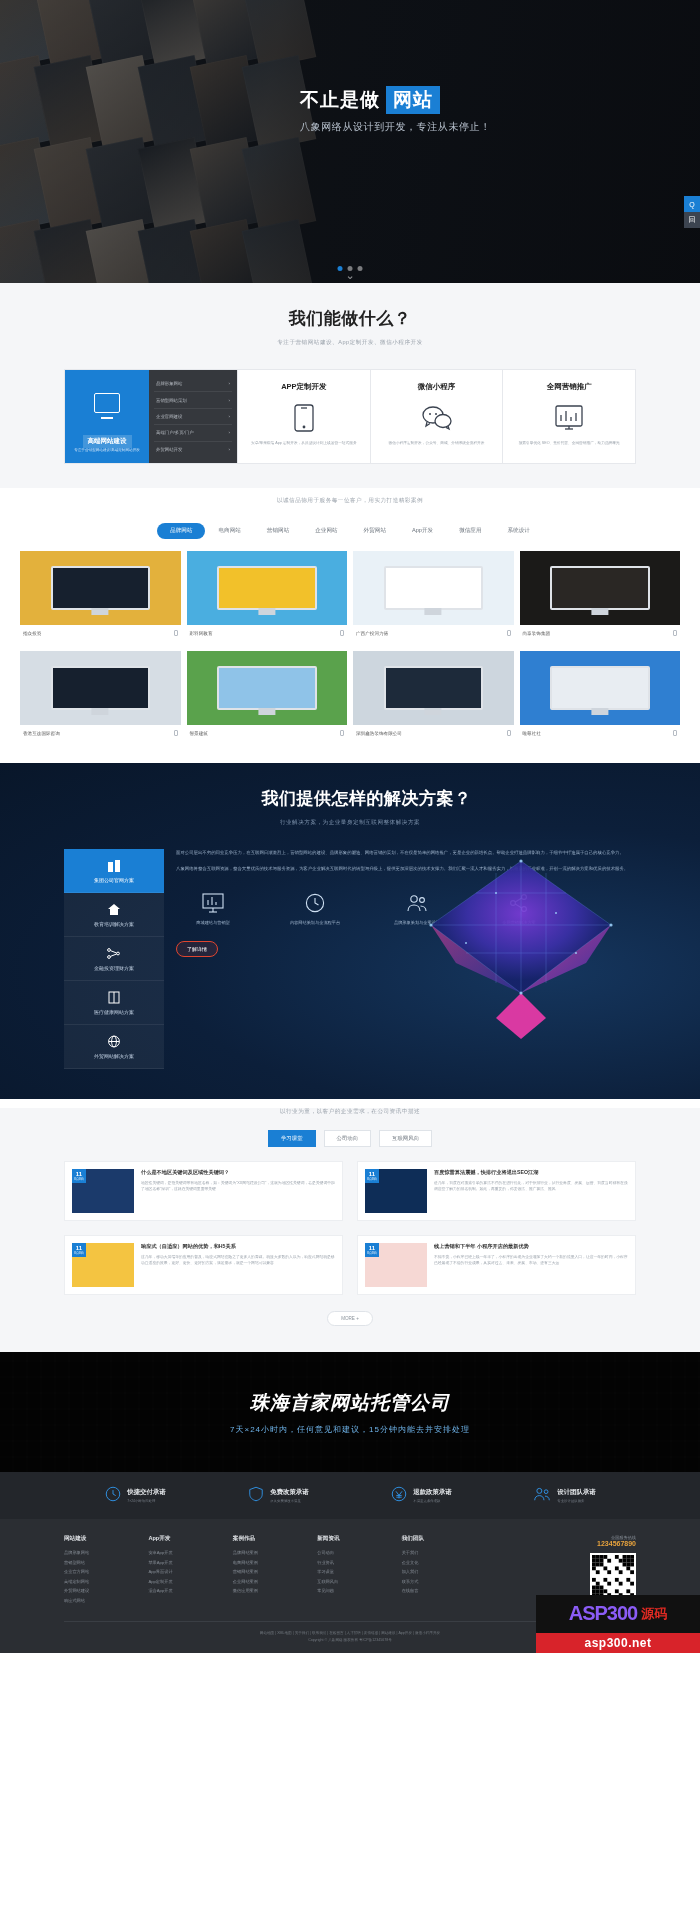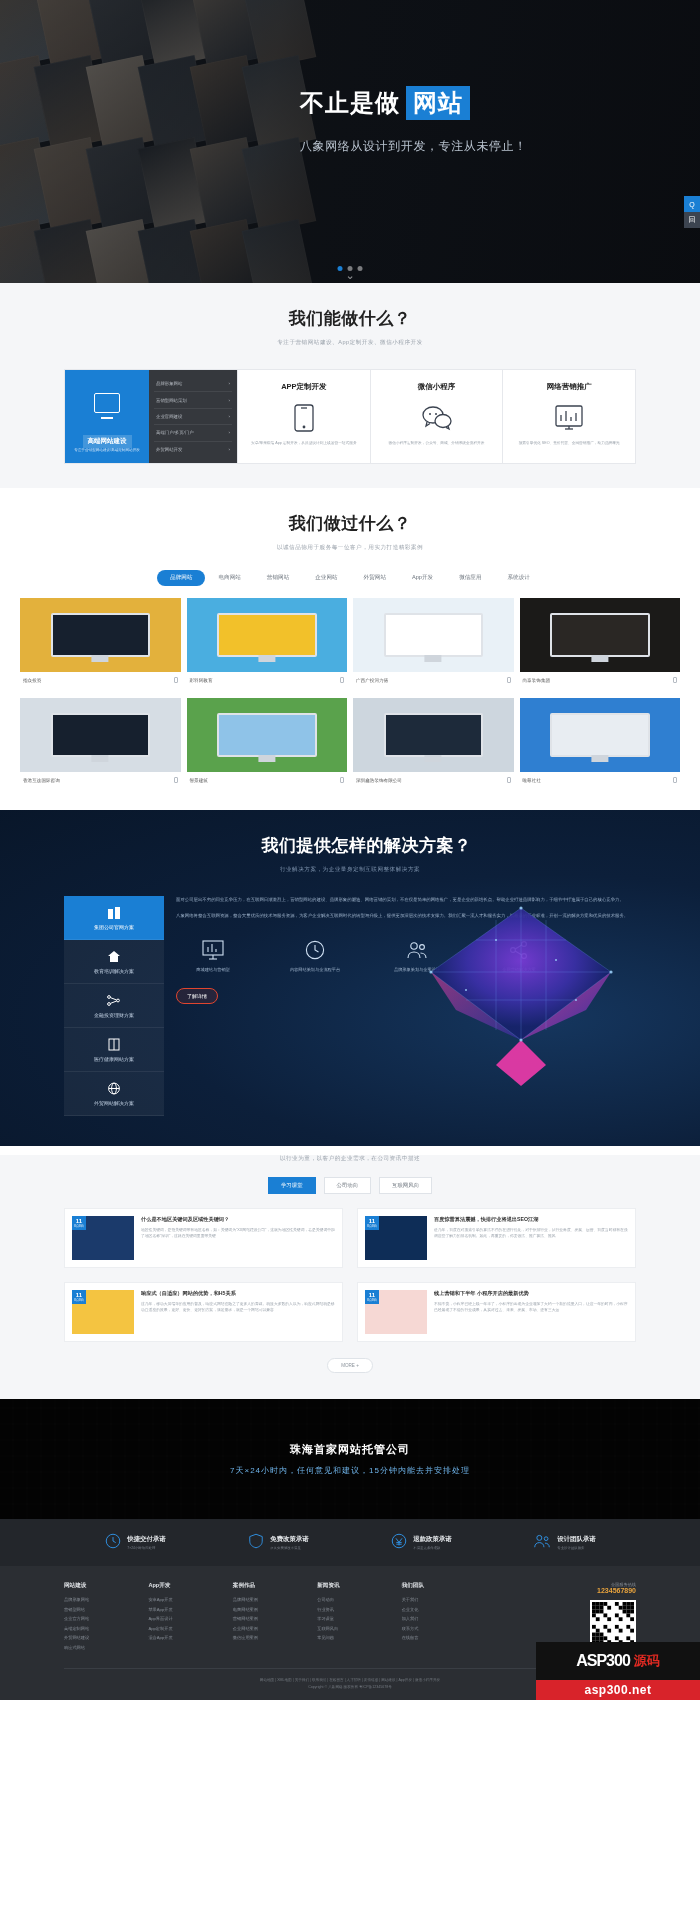--- a/index.html
+++ b/index.html
@@ -43,24 +43,24 @@
     position:relative; height:283px; overflow:hidden;
     background:#12161b;
   }
   .hero-mosaic { position:absolute; inset:0; }
   .tile { position:absolute; background-size:cover; filter:saturate(.7) brightness(.72); }
   .hero-shade {
     position:absolute; inset:0;
     background:linear-gradient(100deg,rgba(10,12,16,.30) 0%,rgba(10,12,16,.55) 38%,rgba(12,15,20,.93) 58%,rgba(10,12,16,.97) 100%);
   }
   .hero-copy { position:absolute; left:300px; top:86px; color:#fff; }
-  .hero-l1 { font-size:24px; font-weight:bold; letter-spacing:1px; display:flex; align-items:center; gap:6px; }
+  .hero-l1 { font-size:19px; font-weight:bold; letter-spacing:1px; display:flex; align-items:center; gap:6px; }
   .hero-hl { background:#1a7fd4; padding:1px 7px; }
   .hero-l2 { font-size:19px; font-weight:bold; letter-spacing:1px; margin-top:9px; }
-  .hero-l3 { font-size:12px; color:#b9c3cf; margin-top:18px; letter-spacing:.6px; }
+  .hero-l3 { font-size:10px; color:#b9c3cf; margin-top:6px; letter-spacing:.6px; }
   .hero-dots{ position:absolute; left:50%; transform:translateX(-50%); bottom:12px; display:flex; gap:5px;}
   .hero-dots i{ width:5px;height:5px;border-radius:50%;background:rgba(255,255,255,.45); display:block;}
   .hero-dots i.on{ background:#1a7fd4;}
   .hero-chev{ position:absolute; left:50%; transform:translateX(-50%); bottom:2px; color:rgba(255,255,255,.55); font-size:11px; line-height:1;}
   .side-widget{ position:absolute; right:0; top:196px; width:16px; z-index:45;}
   .side-widget div{ width:16px;height:16px;display:flex;align-items:center;justify-content:center;font-size:7px;color:#fff;}
   .sw1{ background:#1a7fd4;} .sw2{ background:#3c4450;}
 
   
   .sec { width:700px; }
@@ -133,21 +133,21 @@
   .ndate { position:absolute; left:0; top:0; background:#1a7fd4; color:#fff; width:14px; padding:2px 0; text-align:center; line-height:1.1;}
   .ndate b{ display:block; font-size:6px;}
   .ndate i{ display:block; font-size:3px; font-style:normal;}
   .ntxt h5 { font-size:5.2px; color:#333; font-weight:bold; margin-bottom:4px;}
   .ntxt p { font-size:3.8px; color:#9aa2ab; line-height:1.7;}
   .more { margin:16px auto 0; width:46px; text-align:center; font-size:4.6px; color:#8d959d; border:1px solid #dfe3e8; background:#fff; border-radius:9px; padding:4px 0;}
 
   
   .banner { position:relative; height:120px; background:#15181c; overflow:hidden; display:flex; flex-direction:column; align-items:center; justify-content:center; color:#fff;}
   .banner-bg{ position:absolute; inset:0; filter:grayscale(1) brightness(.45);}
-  .banner h3 { position:relative; font-size:11px; font-weight:bold; letter-spacing:1px;}
+  .banner h3 { position:relative; font-size:19px; font-weight:bold; letter-spacing:1px;font-style:italic;}
   .banner p { position:relative; font-size:8px; color:#6fb4ea; margin-top:8px; letter-spacing:1px;}
 
   
   .promise { background:#23262b; padding:14px 0; }
   .prow { display:flex; }
   .pitem { flex:1; display:flex; align-items:center; gap:6px; justify-content:center;}
   .pitem .ic { color:#2f8fe0; }
   .pitem b { font-size:6.4px; color:#e4e7ea; display:block;}
   .pitem i { font-size:3.4px; color:#767d86; font-style:normal; display:block; margin-top:2px;}
 
@@ -158,21 +158,21 @@
   .fcol h6 { font-size:5.6px; color:#dfe2e6; font-weight:bold; margin-bottom:7px;}
   .fcol a { display:block; font-size:4.2px; color:#858c95; text-decoration:none; margin-bottom:4.5px;}
   .fcontact { width:150px; flex:none; text-align:right;}
   .fcontact .tel2 { font-size:7px; color:#e8a33d; font-weight:bold;}
   .qr { width:46px; height:46px; background:#fff; margin-left:auto; margin-top:6px; padding:2px;}
   .copy { border-top:1px solid #3a3e44; margin-top:14px; padding:8px 0 10px; text-align:center; font-size:3.6px; color:#72787f; line-height:1.8;}
 
   
   .wm { position:absolute; right:0; bottom:0; width:164px; height:58px; background:#111; display:flex; flex-direction:column; }
   .wm-top { flex:1; display:flex; align-items:center; justify-content:center; gap:4px;}
-  .wm-asp { font-size:16px; font-weight:bold; color:#ffffff; font-family:"Liberation Sans",sans-serif; letter-spacing:-1px;}
+  .wm-asp { font-size:20px; font-weight:bold; color:#8b5cf6; font-family:"Liberation Sans",sans-serif; letter-spacing:-1px;}
   .wm-cn { font-size:13px; font-weight:bold; color:#e02a22;}
   .wm-bot { height:20px; background:#d8232a; display:flex; align-items:center; justify-content:center; color:#fff; font-size:12px; font-weight:bold; letter-spacing:.5px;}
 </style>
 </head>
 <body>
 
 <div class="page">
 
   <div class="hero">
     <div class="hero-mosaic" id="mosaic">
@@ -280,41 +280,40 @@
                   <path d="M6 17 L5 21 L9 18.5"></path>
                   <ellipse cx="22" cy="16" rx="8" ry="6.5" fill="#fff"></ellipse>
                   <path d="M27 21 L28 24 L25 22.4"></path>
                   <circle cx="9" cy="9" r="1" fill="#3b4350" stroke="none"></circle>
                   <circle cx="15" cy="9" r="1" fill="#3b4350" stroke="none"></circle>
                 </svg>
               </div>
               <p>微信小程序定制开发，公众号、商城、分销系统全流程开发</p>
             </div>
             <div class="abil-card">
-              <h4>网络营销推广</h4>
+              <h4>全网营销推广</h4>
               <div class="abil-ic">
                 <svg width="28" height="26" viewBox="0 0 28 26" fill="none" stroke="#3b4350" stroke-width="1.3">
                   <rect x="1" y="1" width="26" height="20" rx="1.5"></rect>
                   <line x1="6" y1="16" x2="6" y2="10"></line>
                   <line x1="11" y1="16" x2="11" y2="6"></line>
                   <line x1="16" y1="16" x2="16" y2="12"></line>
                   <line x1="21" y1="16" x2="21" y2="8"></line>
                   <line x1="10" y1="24" x2="18" y2="24"></line>
                   <line x1="14" y1="21" x2="14" y2="24"></line>
                 </svg>
               </div>
               <p>搜索引擎优化 SEO、竞价托管、全网营销推广，助力品牌曝光</p>
             </div>
           </div>
       </div>
     </div>
   </div>
 
   <div class="sec cases">
-    <div class="sec-title">我们做过什么？</div>
     <div class="sec-sub">以诚信品德用于服务每一位客户，用实力打造精彩案例</div>
     <div class="tabs" id="case-tabs">
         <div class="tab on">品牌网站</div>
         <div class="tab">电商网站</div>
         <div class="tab">营销网站</div>
         <div class="tab">企业网站</div>
         <div class="tab">外贸网站</div>
         <div class="tab">App开发</div>
         <div class="tab">微信应用</div>
         <div class="tab">系统设计</div>

